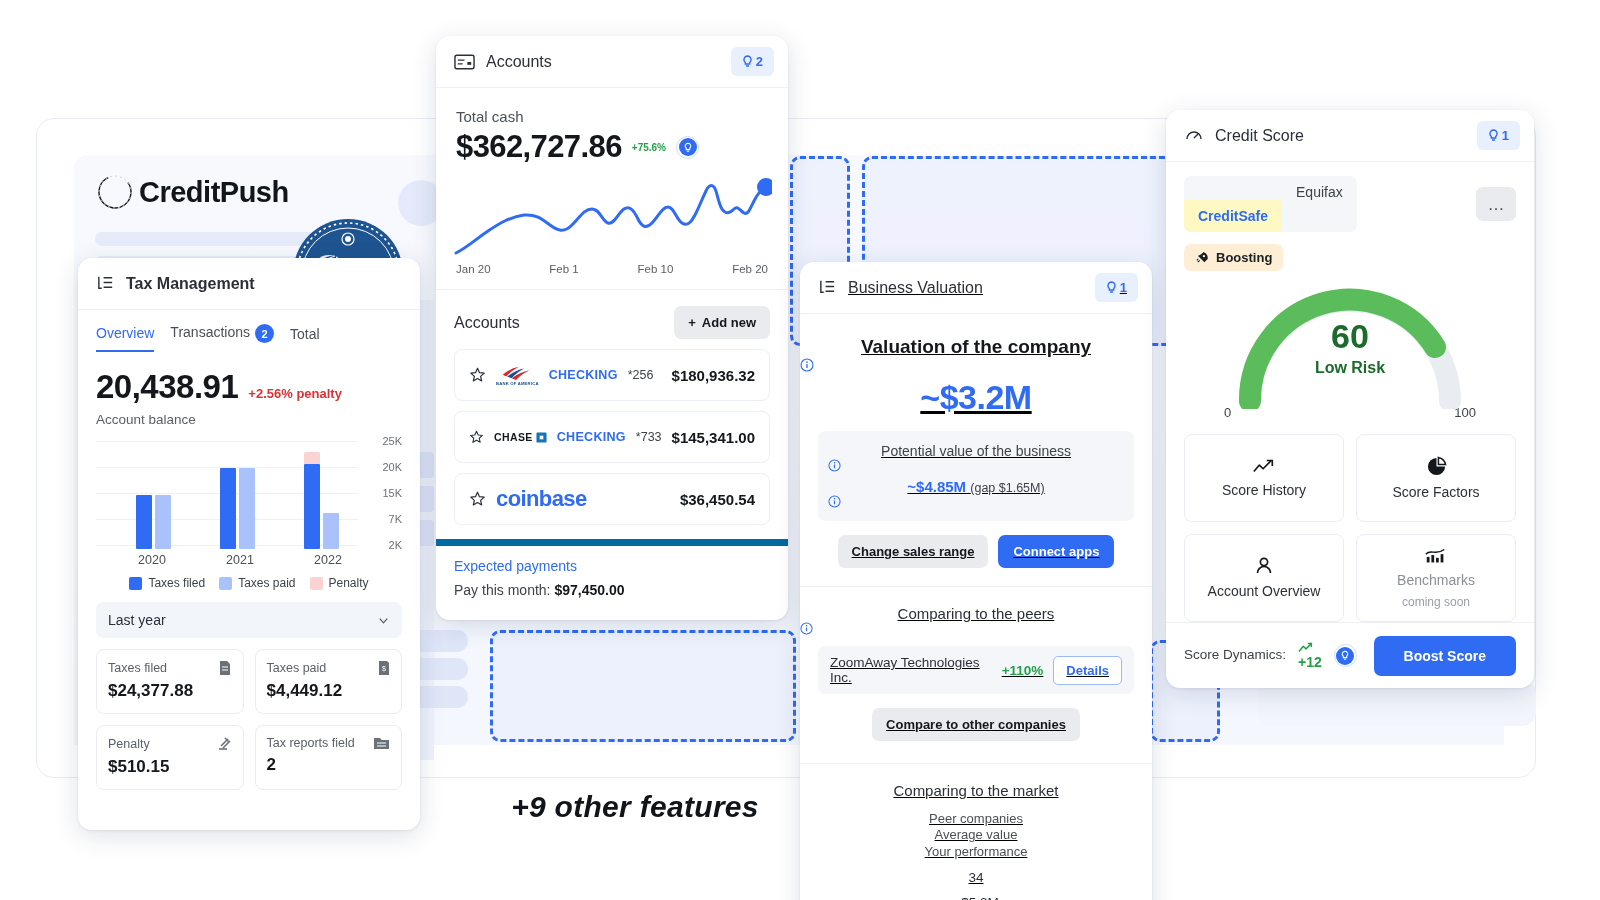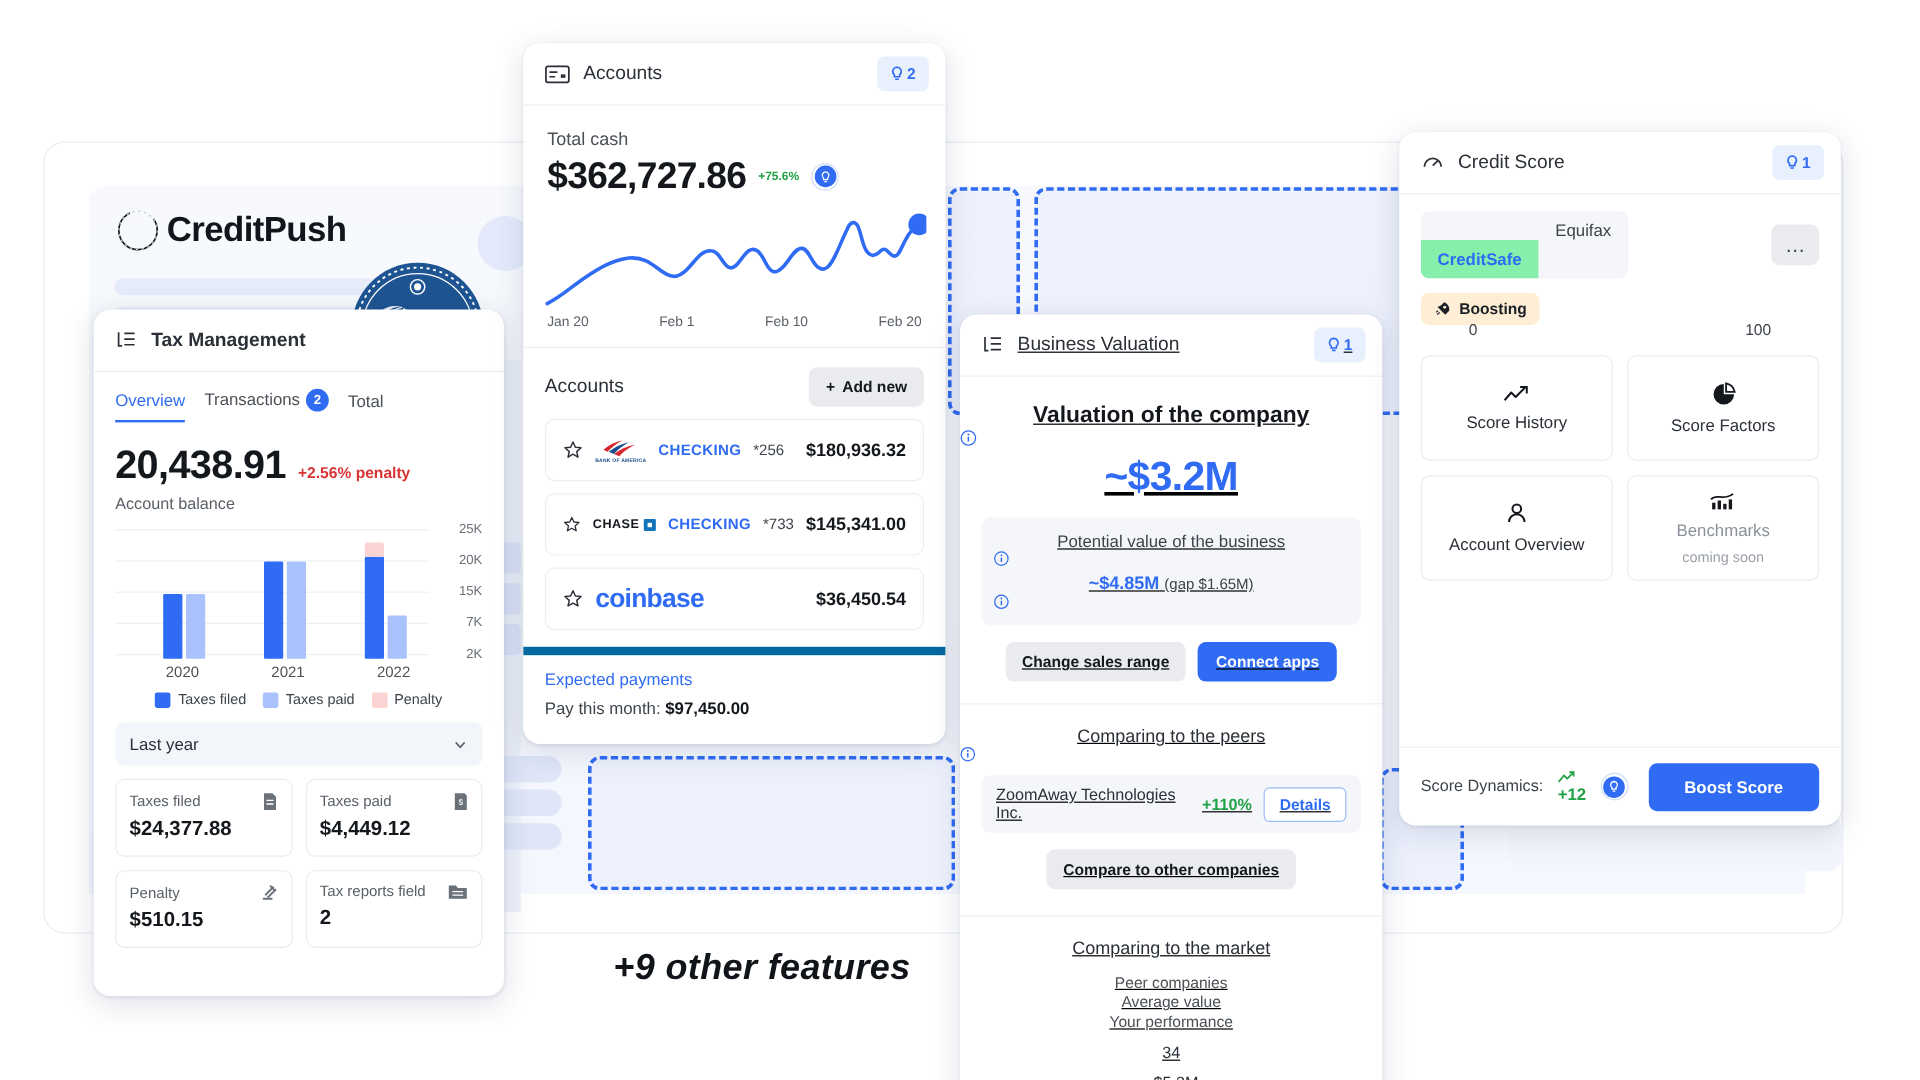--- a/index.html
+++ b/index.html
@@ -160,21 +160,21 @@
   }
   .mkt-grid { display:grid; grid-template-columns:1fr; margin:12px 18px 0 18px; text-align:center; }
   .mk-h { font-size:13px; color:#4a5056; line-height:1.25; }
   .mk-v { font-size:13.5px; color:#2b3038; margin-top:10px; }
 
   
   #cs-card { left:1166px; top:110px; width:368px; height:578px; }
   .seg-wrap { display:flex; align-items:center; justify-content:space-between; padding:14px 18px 0 18px; }
   .seg { display:flex; background:#f4f6fa; border-radius:7px; overflow:hidden; }
   .seg div { font-size:14px; padding:8px 14px; cursor:pointer; color:#3d434a; }
-  .seg div.on { background:#86efac; color:#2f6bf3; font-weight:600;margin-top:24px; }
+  .seg div.on { background:#fef9c3; color:#2f6bf3; font-weight:600;margin-top:24px; }
   .dots-btn {
     background:#e9ebef; border:none; border-radius:7px; width:40px; height:34px;
     color:#3d434a; font-size:17px; cursor:pointer; line-height:1;
   }
   .boost-badge {
     display:inline-flex; align-items:center; gap:6px; background:#fdeed5;
     border-radius:7px; padding:6px 11px; font-size:13px; font-weight:700;
     color:#1b1f24; margin:12px 0 0 18px;
   }
   .gaugewrap { position:relative; width:260px; margin:6px auto 0 auto; height:132px; }
@@ -615,20 +615,28 @@
 
     <div class="boost-badge">
       <svg width="15" height="15" viewBox="0 0 16 16">
         <path d="M9 2 C12 3 14 6 13.5 9.5 L10 13 L6.5 9.5 L3 6 C6.5 5.5 8 3 9 2z" fill="#1b1f24"></path>
         <circle cx="9.5" cy="6.5" r="1.3" fill="#fdeed5"></circle>
         <path d="M5 11 l-2 2 M3.5 9.5 l-1.5 1.5" stroke="#1b1f24" stroke-width="1.2"></path>
       </svg>
       <span>Boosting</span>
     </div>
 
+    <div class="gaugewrap">
+      <svg width="260" height="132" viewBox="0 0 260 132">
+        <path d="M30 124 A100 100 0 1 1 230 124" fill="none" stroke="#e9ecf1" stroke-width="22" stroke-linecap="round"></path>
+        <path d="M30 124 A100 100 0 0 1 215 70" fill="none" stroke="#5bbc5b" stroke-width="22" stroke-linecap="round"></path>
+      </svg>
+      <div class="g-num">60</div>
+      <div class="g-risk">Low Risk</div>
+    </div>
     <div class="g-ends">
       <span>0</span>
       <span>100</span>
     </div>
 
     <div class="act-grid">
       <div class="act">
         <svg width="24" height="18" viewBox="0 0 26 18">
           <path d="M2 15 L8 8 L12 12 L21 3" fill="none" stroke="#14181d" stroke-width="1.8" stroke-linejoin="round"></path>
           <path d="M16 3 h6 v6" fill="none" stroke="#14181d" stroke-width="1.8"></path>

